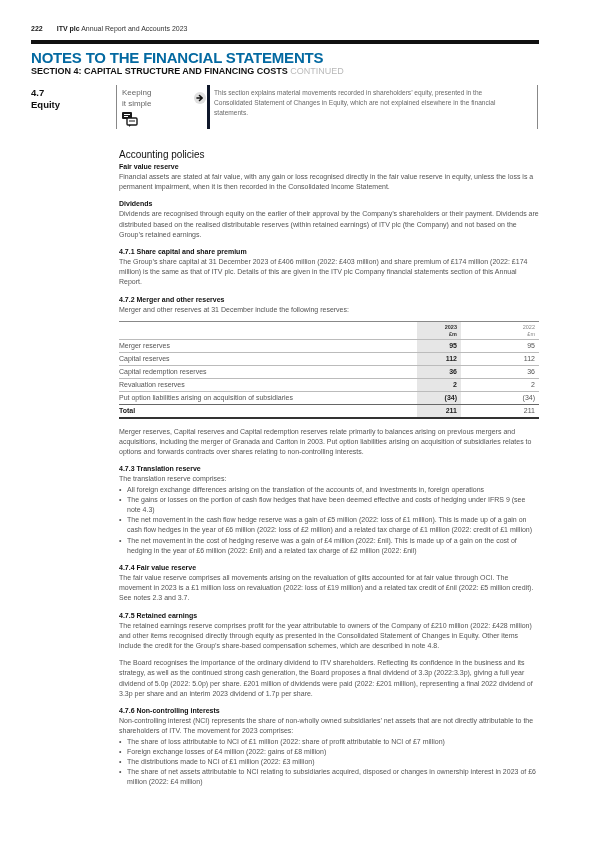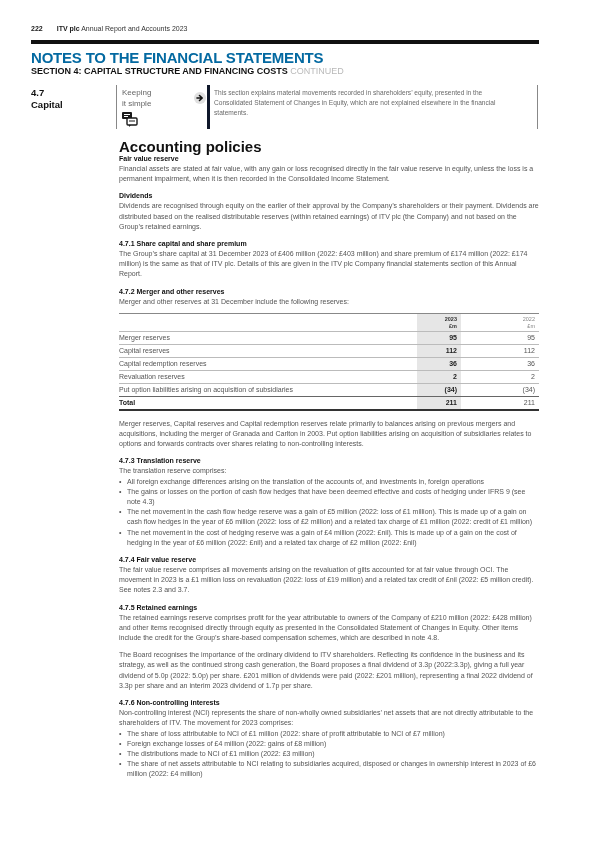--- a/index.html
+++ b/index.html
@@ -13,21 +13,21 @@
   .section-title { position: absolute; left: 31px; top: 66px; font-size: 9px; font-weight: bold; color: #111; margin: 0; }
   .section-title .cont { color: #b9b9b9; font-weight: normal; text-align: right; }
   .note-id { position: absolute; left: 31px; top: 87px; font-size: 9.5px; font-weight: bold; color: #111; line-height: 12px; }
   .kis-box { position: absolute; left: 116px; top: 85px; width: 90px; height: 44px; border-left: 1px solid #888; border-right: 3px solid #0f172a; }
   .kis-label { position: absolute; left: 5px; top: 2px; font-size: 8px; color: #666; line-height: 11px; width: 46px; }
   .kis-chat { position: absolute; left: 4px; top: 26px; }
   .kis-arrow { position: absolute; left: 77px; top: 5px; }
   .kis-text { position: absolute; left: 214px; top: 88px; width: 290px; font-size: 6.6px; color: #6a6a6a; line-height: 10px; }
   .kis-right-rule { position: absolute; left: 537px; top: 85px; width: 1px; height: 44px; background: #888; }
   .content { position: absolute; left: 119px; top: 137px; width: 420px; font-size: 7px; line-height: 10.2px; color: #545454; }
-  .content h2 { font-size: 15px; font-weight: bold; color: #111; margin: 4px 0 1px 0; line-height: 12px; }
+  .content h2 { font-size: 10px; font-weight: normal; color: #111; margin: 12px 0 1px 0; line-height: 12px; }
   .content h3 { font-size: 7px; font-weight: bold; color: #111; margin: 0; line-height: 10px; }
   .content p { margin: 0 0 7px 0; }
   .content ul { margin: 0 0 7px 0; padding: 0; list-style: none; }
   .content li { position: relative; padding-left: 8px; }
   .content li::before { content: "•"; position: absolute; left: 0; top: 0; color: #555; }
   table.reserves { width: 420px; border-collapse: collapse; margin: 6px 0 8px 0; font-size: 7px; color: #555; border-top: 1px solid #888; }
   table.reserves th { font-size: 5.5px; font-weight: normal; text-align: right; padding: 2px 4px 1px 0; line-height: 7px; color: #888; }
   table.reserves th.cur { background: #e6e6e6; color: #333; font-weight: bold; }
   table.reserves td { padding: 1px 0; line-height: 10px; border-top: 1px solid #bbb; }
   table.reserves td.num { text-align: right; width: 40px; padding-right: 4px; }
@@ -50,21 +50,21 @@
 <div class="top-rule"></div>
 
 <h1 class="page-title">NOTES TO THE FINANCIAL STATEMENTS</h1>
 <div class="section-title">
   <span>SECTION 4: CAPITAL STRUCTURE AND FINANCING COSTS</span>
   <span class="cont">CONTINUED</span>
 </div>
 
 <div class="note-id">
   <div>4.7</div>
-  <div>Capital</div>
+  <div>Equity</div>
 </div>
 
 <div class="kis-box">
   <div class="kis-label">
     <div>Keeping</div>
     <div>it simple</div>
   </div>
   <span class="kis-chat">
     <svg width="17" height="16" viewBox="0 0 17 16">
       <rect x="1" y="1" width="10" height="7" rx="1" fill="#1a1a1a"></rect>

